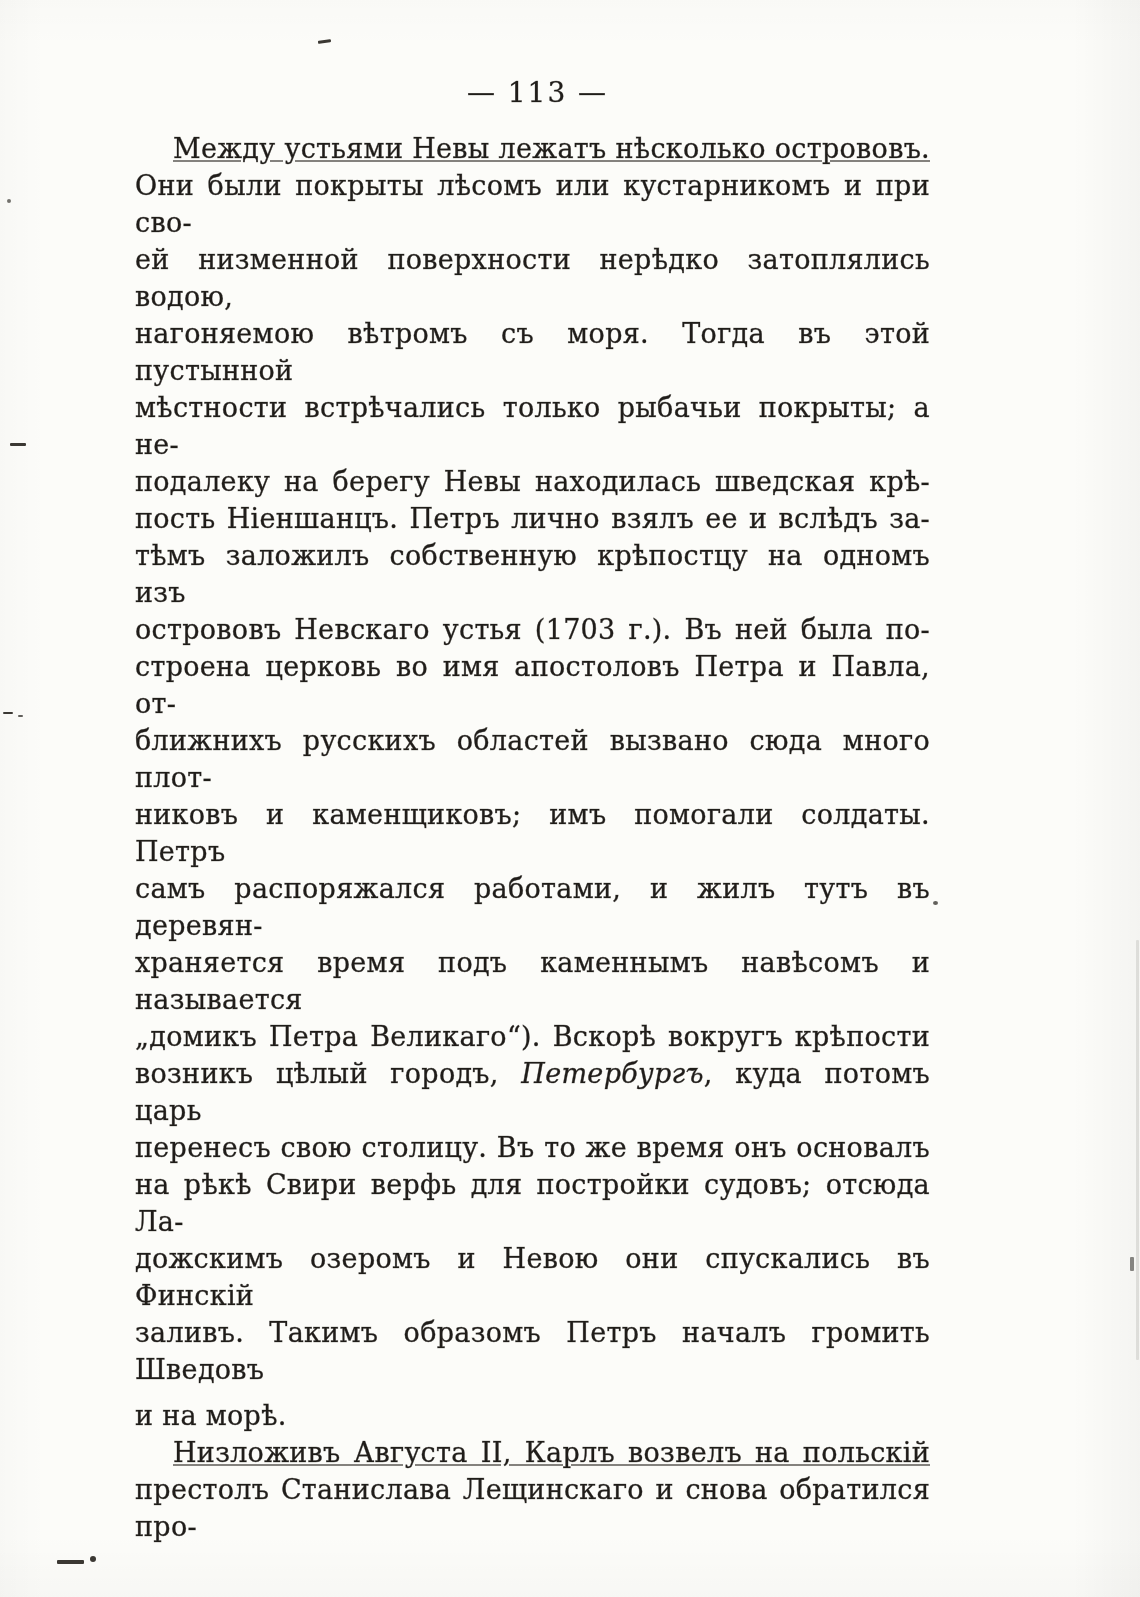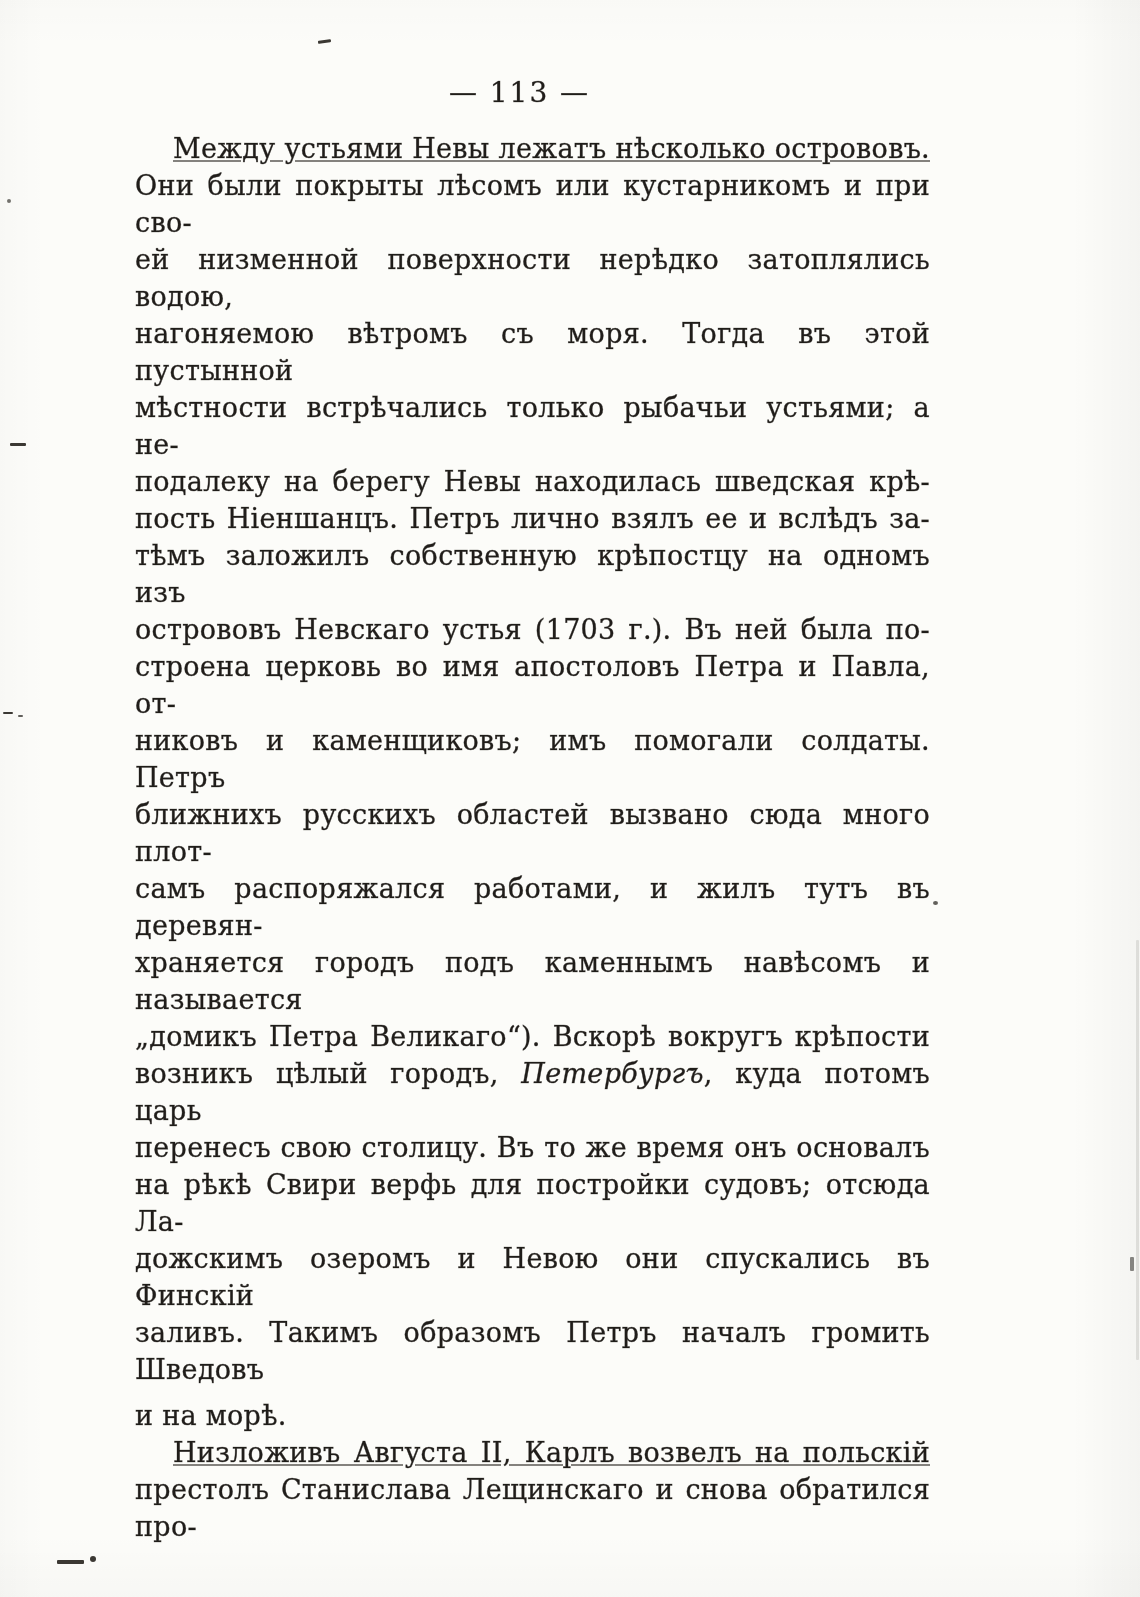--- a/index.html
+++ b/index.html
@@ -19,21 +19,21 @@
   .page {
     position: absolute;
     inset: 0;
     background:
       linear-gradient(to right, rgba(0,0,0,0.015) 0%, rgba(0,0,0,0) 4%, rgba(0,0,0,0) 94%, rgba(0,0,0,0.03) 100%),
       linear-gradient(to bottom, rgba(0,0,0,0.012) 0%, rgba(0,0,0,0) 3%, rgba(0,0,0,0) 96%, rgba(0,0,0,0.02) 100%);
   }
   .page-number {
     position: absolute;
     top: 76px;
-    left: 122px;
+    left: 140px;
     width: 795px;
     text-align: center;
     font-size: 28px;
     letter-spacing: 2px;
     -webkit-text-stroke: 0.5px rgba(32,29,26,0.55);
   }
   .text-block {
     position: absolute;
     top: 130px;
     left: 135px;
@@ -79,30 +79,30 @@
 
   <div class="page-number">— 113 —</div>
 
   <div class="text-block">
 
     <p class="para">
       <span class="line indent">Между устьями Невы лежатъ нѣсколько острововъ.</span>
       <span class="line">Они были покрыты лѣсомъ или кустарникомъ и при сво-</span>
       <span class="line">ей низменной поверхности нерѣдко затоплялись водою,</span>
       <span class="line">нагоняемою вѣтромъ съ моря. Тогда въ этой пустынной</span>
-      <span class="line">мѣстности встрѣчались только рыбачьи устьями; а не-</span>
+      <span class="line">мѣстности встрѣчались только рыбачьи покрыты; а не-</span>
       <span class="line">подалеку на берегу Невы находилась шведская крѣ-</span>
       <span class="line">пость Ніеншанцъ. Петръ лично взялъ ее и вслѣдъ за-</span>
       <span class="line">тѣмъ заложилъ собственную крѣпостцу на одномъ изъ</span>
       <span class="line">острововъ Невскаго устья (1703 г.). Въ ней была по-</span>
       <span class="line">строена церковь во имя апостоловъ Петра и Павла, от-</span>
+      <span class="line">ближнихъ русскихъ областей вызвано сюда много плот-</span>
       <span class="line">никовъ и каменщиковъ; имъ помогали солдаты. Петръ</span>
-      <span class="line">ближнихъ русскихъ областей вызвано сюда много плот-</span>
       <span class="line">самъ распоряжался работами, и жилъ тутъ въ деревян-</span>
-      <span class="line">храняется городъ подъ каменнымъ навѣсомъ и называется</span>
+      <span class="line">храняется время подъ каменнымъ навѣсомъ и называется</span>
       <span class="line">„домикъ Петра Великаго“). Вскорѣ вокругъ крѣпости</span>
       <span class="line"><span>возникъ цѣлый городъ, </span><span class="it">Петербургъ</span><span>, куда потомъ царь</span></span>
       <span class="line">перенесъ свою столицу. Въ то же время онъ основалъ</span>
       <span class="line">на рѣкѣ Свири верфь для постройки судовъ; отсюда Ла-</span>
       <span class="line">дожскимъ озеромъ и Невою они спускались въ Финскій</span>
       <span class="line">заливъ. Такимъ образомъ Петръ началъ громить Шведовъ</span>
       <span class="line short">и на морѣ.</span>
     </p>
 
     <p class="para">

